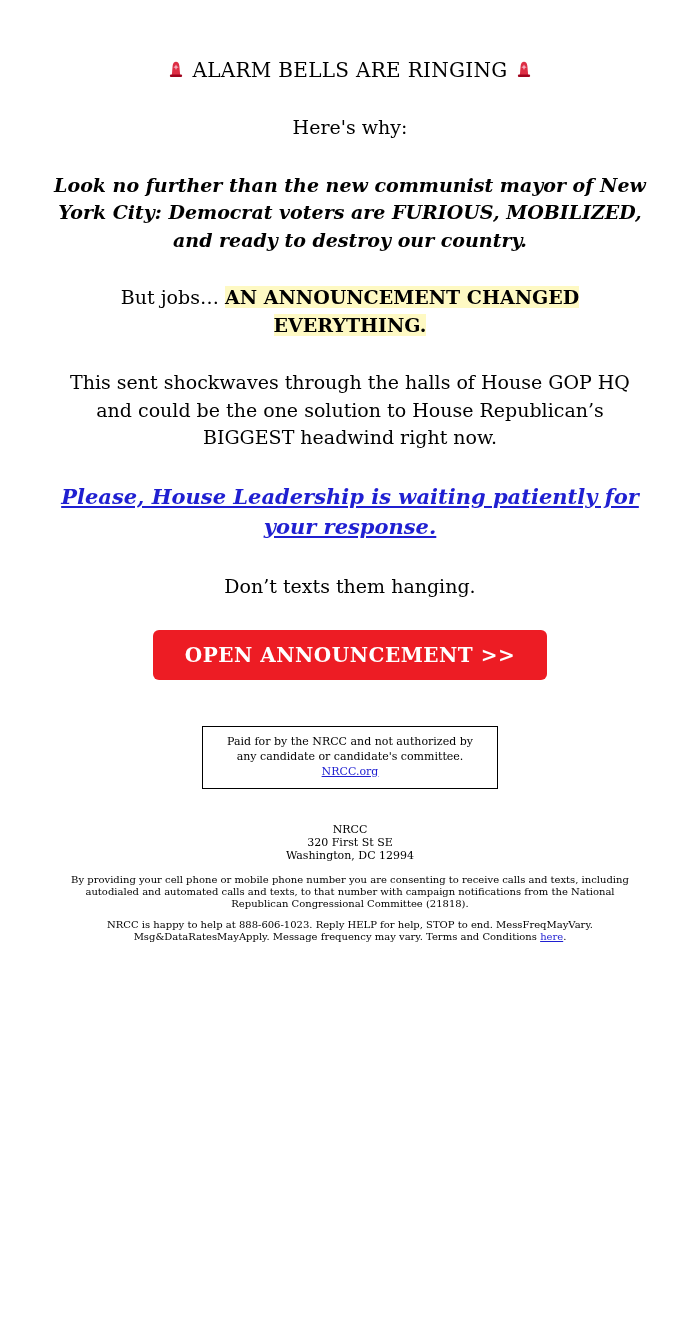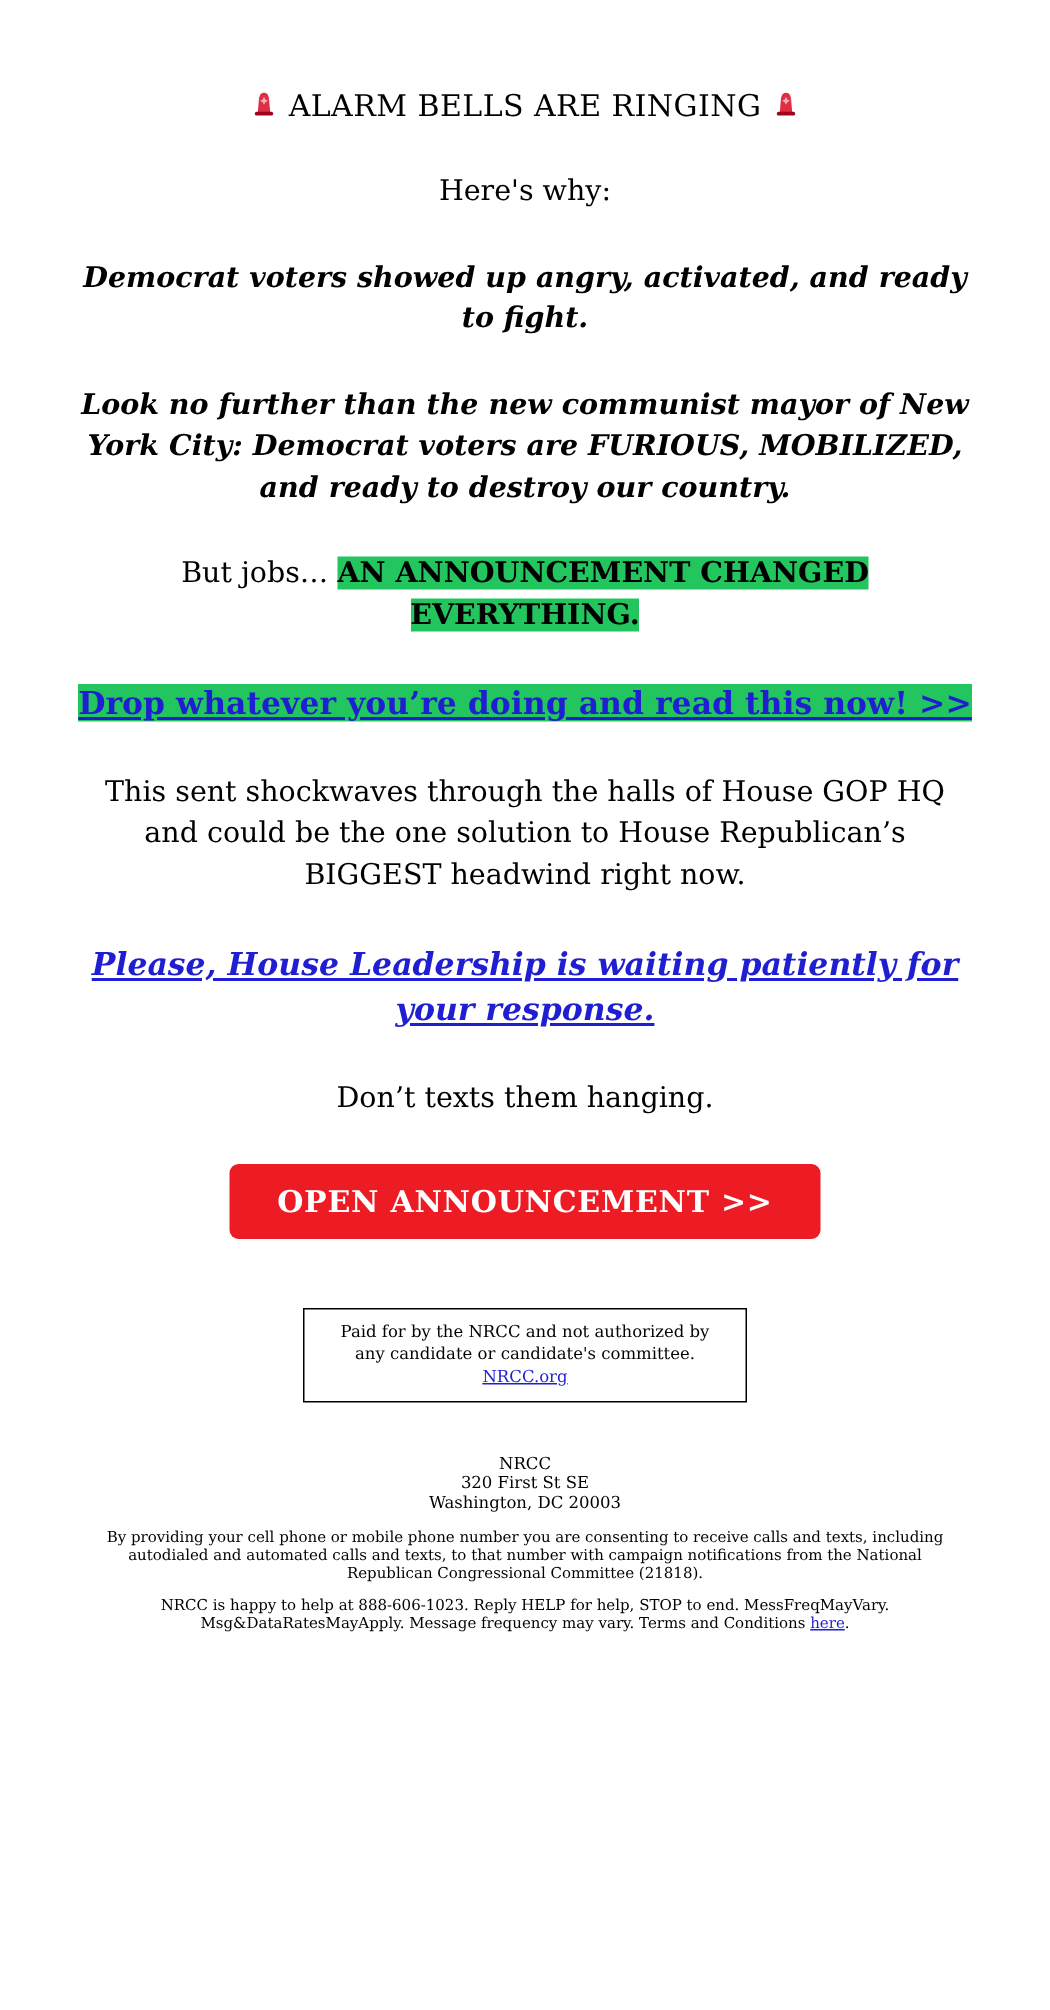--- a/index.html
+++ b/index.html
@@ -2,21 +2,21 @@
 <html><head>
 <meta charset="utf-8">
 <style>
   html,body{margin:0;padding:0;background:#ffffff;color:#000;}
   body{min-height:1340px;width:700px;font-family:"DejaVu Serif","Liberation Serif",serif;}
   .email{width:600px;margin:12px auto;padding-top:46px;text-align:center;}
   .email p{margin:0 0 30px;font-size:19px;line-height:1.45;}
   .headline{font-size:20px;margin:0 0 30px;letter-spacing:.3px;white-space:nowrap;}
   .siren{display:inline-block;vertical-align:-2px;margin:0 6px;}
   .bold-italic{font-weight:bold;font-style:italic;font-size:20px;}
-  .hl{background:#22c55e;}
+  .hl{background:#fef9c3;}
   .strong{font-weight:bold;}
   a{color:#1f1fd1;}
   .drop-link{font-weight:bold;font-size:21px;text-decoration:underline;}
   .please-link{font-weight:bold;font-style:italic;font-size:21px;text-decoration:underline;}
   .btn-wrap{margin:0 0 46px;}
   .btn{display:inline-block;background:#ed1c24;color:#ffffff;font-weight:bold;font-size:20px;font-family:"DejaVu Serif","Liberation Serif",serif;padding:13px 32px;border-radius:6px;text-decoration:none;letter-spacing:.5px;}
   .paidbox{display:inline-block;border:1px solid #000;padding:8px 24px;font-size:11px;line-height:1.35;width:246px;margin:0 0 34px;}
   .paidbox a{color:#1f1fd1;}
   .address{font-size:11px;line-height:1.2;margin:0 0 12px;}
   .fineprint{font-size:10px;line-height:1.2;width:565px;margin:0 auto 9px;}
@@ -34,46 +34,44 @@
         </svg></span><span>ALARM BELLS ARE RINGING</span><span class="siren"><svg width="20" height="20" viewBox="0 0 36 36" aria-hidden="true">
           <path d="M10.5 29 L12 12 Q13 5 18 5 Q23 5 24 12 L25.5 29 Z" fill="#dd2e44"></path>
           <path d="M18 10 l1.6 3.2 3.2 1.6 -3.2 1.6 -1.6 3.2 -1.6 -3.2 -3.2 -1.6 3.2 -1.6 Z" fill="#f4abba"></path>
           <rect x="7" y="28" width="22" height="4.5" rx="2" fill="#a0041e"></rect>
         </svg></span>
   </div>
 
 
   <p>Here's why:</p>
 
-  <p class="bold-italic">Democrat voters showed up angry, activated, and ready to fight.</p>
 
   <p class="bold-italic">Look no further than the new communist mayor of New York City: Democrat voters are FURIOUS, MOBILIZED, and ready to destroy our country.</p>
 
 
   <p><span>But jobs… </span><span class="hl strong">AN ANNOUNCEMENT CHANGED EVERYTHING.</span></p>
 
-  <p><a href="#" class="hl drop-link">Drop whatever you’re doing and read this now! &gt;&gt;</a></p>
 
   <p>This sent shockwaves through the halls of House GOP HQ and could be the one solution to House Republican’s BIGGEST headwind right now.</p>
 
   <p><a href="#" class="please-link">Please, House Leadership is waiting patiently for your response.</a></p>
 
   <p>Don’t texts them hanging.</p>
 
   <div class="btn-wrap">
     <a href="#" class="btn">OPEN ANNOUNCEMENT &gt;&gt;</a>
   </div>
 
   <div>
     <div class="paidbox"><span>Paid for by the NRCC and not authorized by any candidate or candidate's committee.</span> <a href="#">NRCC.org</a></div>
   </div>
 
   <div class="address">
     <div>NRCC</div>
     <div>320 First St SE</div>
-    <div>Washington, DC 20003</div>
+    <div>Washington, DC 12994</div>
   </div>
 
   <div class="fineprint">By providing your cell phone or mobile phone number you are consenting to receive calls and texts, including autodialed and automated calls and texts, to that number with campaign notifications from the National Republican Congressional Committee (21818).</div>
 
   <div class="fineprint"><span>NRCC is happy to help at 888-606-1023. Reply HELP for help, STOP to end. MessFreqMayVary. Msg&amp;DataRatesMayApply. Message frequency may vary. Terms and Conditions </span><a href="#">here</a><span>.</span></div>
 
 </div>
 
 </body></html>

